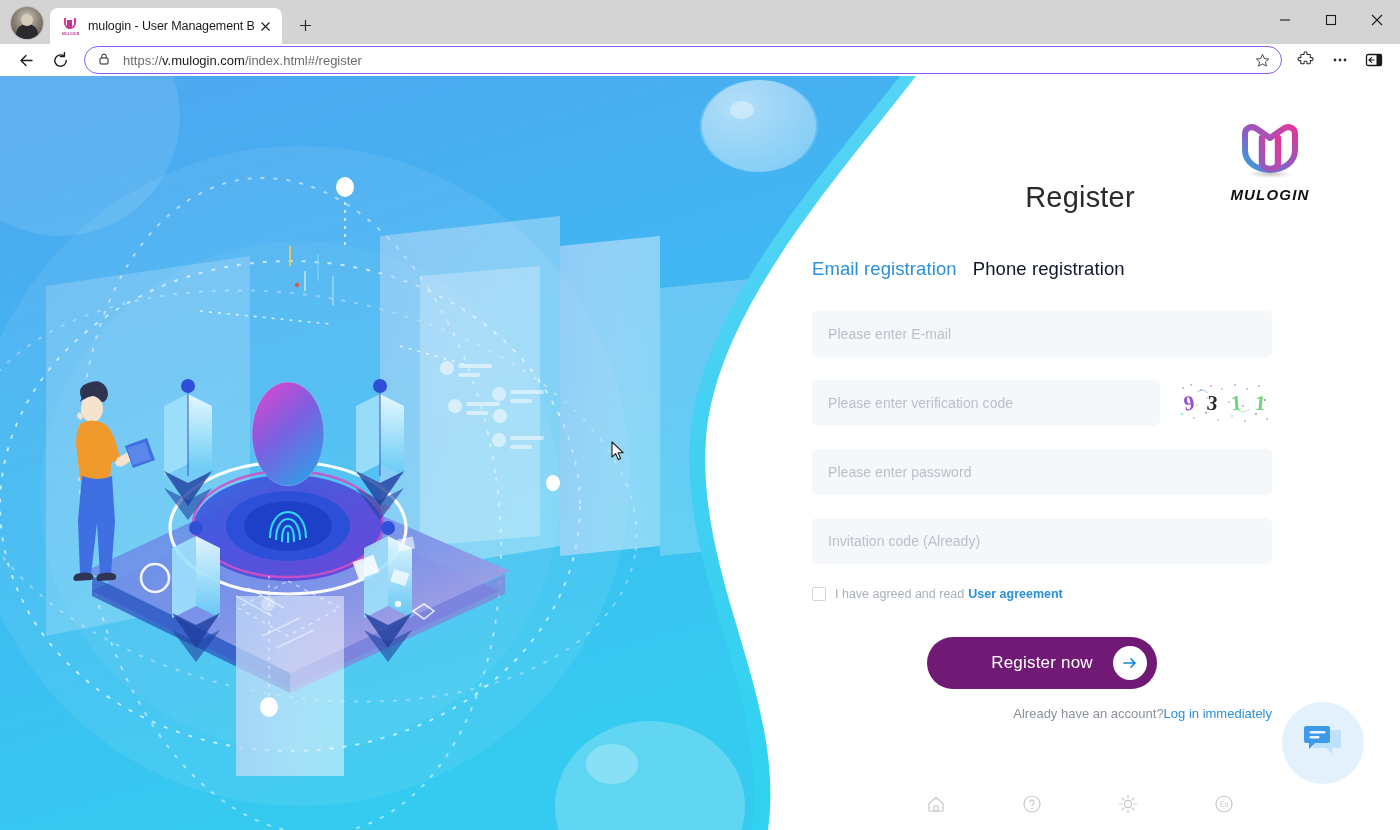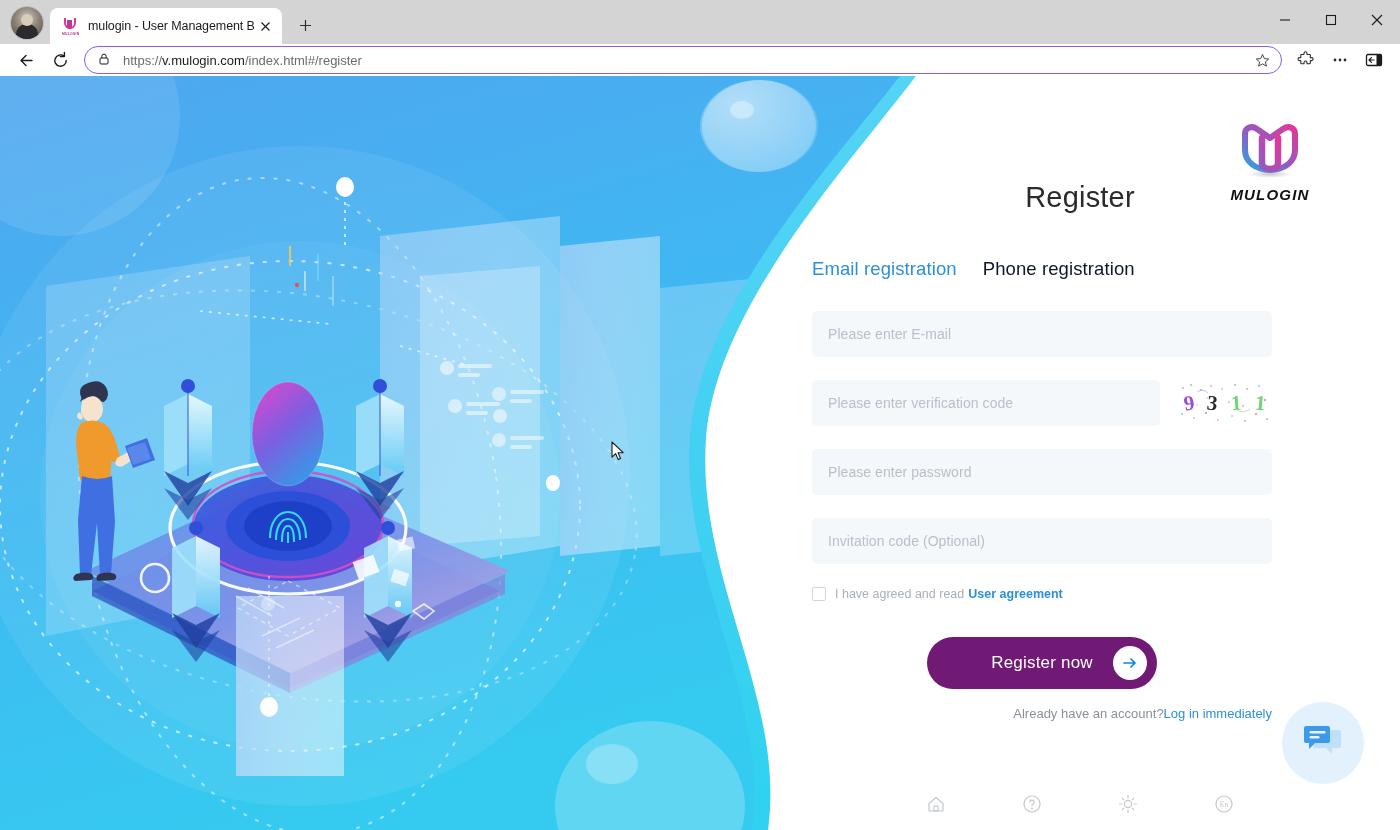--- a/index.html
+++ b/index.html
@@ -103,21 +103,21 @@
   .brand-name {
     font-family: "Liberation Sans", sans-serif; font-size: 15px; font-weight: bold;
     font-style: italic; letter-spacing: 1.2px; color: #111; margin-top: 4px;
   }
 
   .title {
     position: absolute; left: 0; right: 0; top: 105px; text-align: center;
     font-size: 29px; color: #2b2b2b; font-weight: 400; letter-spacing: .2px;
   }
 
-  .tabs { position: absolute; left: 52px; top: 182px; display: flex; gap: 26px; align-items: baseline; }
+  .tabs { position: absolute; left: 52px; top: 182px; display: flex; gap: 16px; align-items: baseline; }
   .ftab { font-size: 18.5px; color: #0f172a; letter-spacing: .1px; }
   .ftab.active { color: #2b90d9; }
 
   .form { position: absolute; left: 52px; top: 235px; width: 460px; }
   .field {
     width: 460px; height: 46px; background: #f5f8fb; border-radius: 5px;
     display: flex; align-items: center; padding: 0 16px; margin-bottom: 23px;
     position: relative;
   }
   .field.with-cap { width: 348px; }
@@ -539,21 +539,21 @@
             <span class="cap-d" style="color:#6fd47a;transform:rotate(-4deg);">1</span>
             <span class="cap-d" style="color:#6fd47a;transform:rotate(5deg);">1</span>
           </div>
         </div>
 
         <div class="field">
           <span class="ph">Please enter password</span>
         </div>
 
         <div class="field">
-          <span class="ph">Invitation code (Optional)</span>
+          <span class="ph">Invitation code (Already)</span>
         </div>
 
         <div class="agree">
           <span class="cbox"></span>
           <span class="agree-txt">I have agreed and read</span>
           <span class="agree-link">User agreement</span>
         </div>
 
         <div class="submit-wrap">
           <button class="submit">

